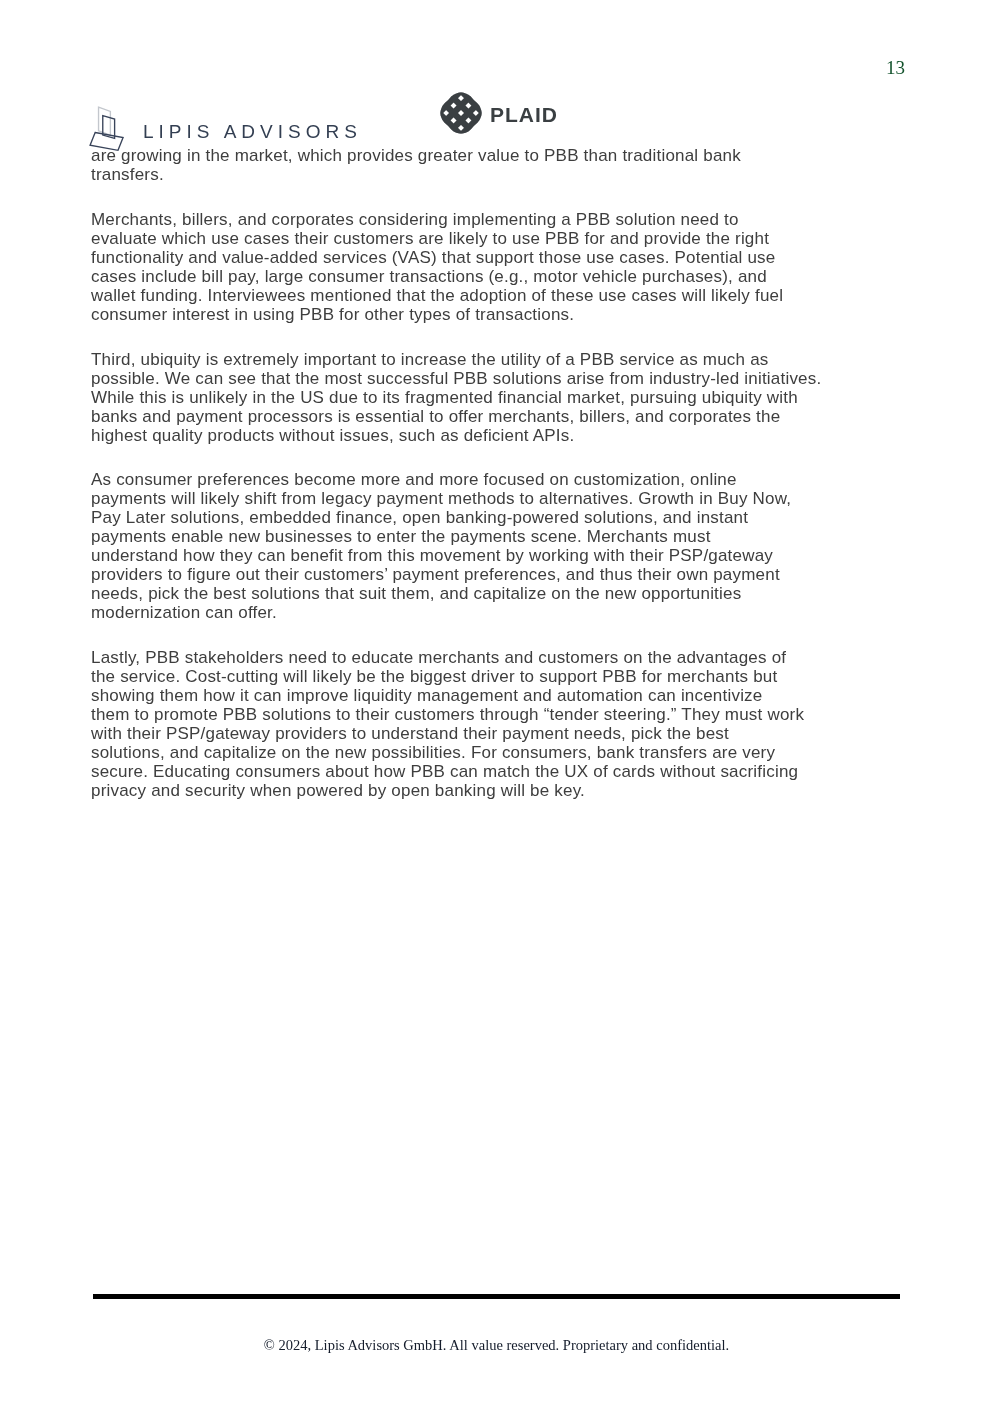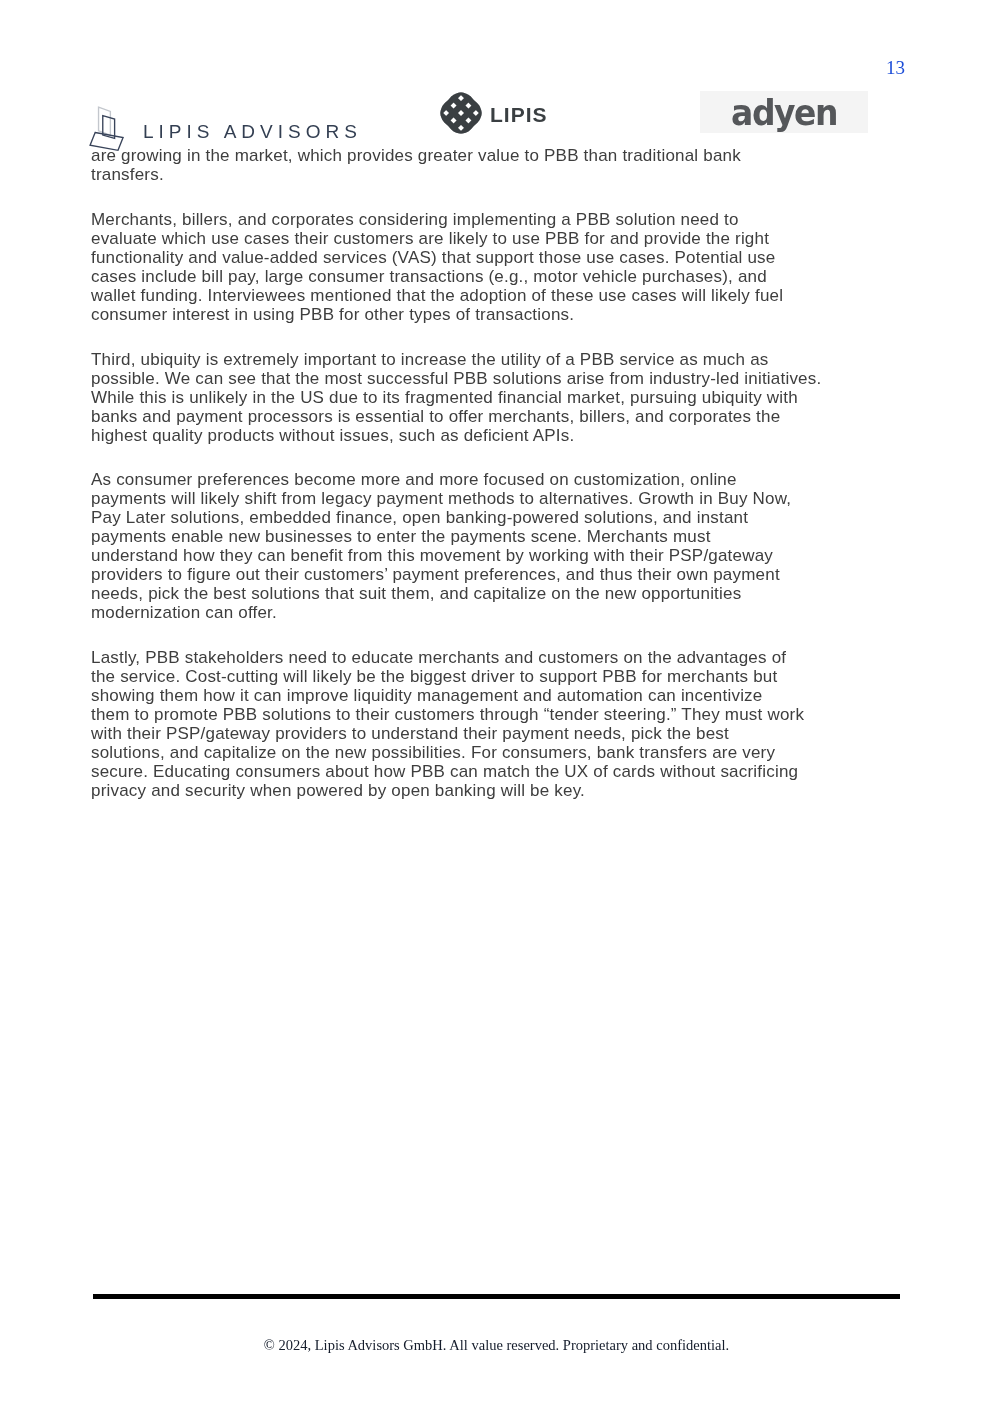--- a/index.html
+++ b/index.html
@@ -12,21 +12,21 @@
     overflow: hidden;
   }
 
   
   .page-number {
     position: absolute;
     top: 57px;
     right: 88px;
     font-family: "Liberation Serif", serif;
     font-size: 19px;
-    color: #1d4ed8;
+    color: #14532d;
   }
   .header {
     position: absolute;
     top: 85px;
     left: 0;
     width: 100%;
     height: 70px;
   }
   .logo-lipis {
     position: absolute;
@@ -148,26 +148,23 @@
             <rect x="14.4" y="-14" width="7.2" height="76"></rect>
             <rect x="26.4" y="-14" width="7.2" height="76"></rect>
             <rect x="38.4" y="-14" width="7.2" height="76"></rect>
             <rect x="-14" y="2.4" width="76" height="7.2"></rect>
             <rect x="-14" y="14.4" width="76" height="7.2"></rect>
             <rect x="-14" y="26.4" width="76" height="7.2"></rect>
             <rect x="-14" y="38.4" width="76" height="7.2"></rect>
           </g>
         </svg>
       </span>
-      <span class="wordmark">LIPIS</span>
+      <span class="wordmark">PLAID</span>
     </div>
 
-    <div class="logo-adyen">
-      <span class="wordmark">adyen</span>
-    </div>
 
   </div>
 
   <div class="body-text">
     <p>are growing in the market, which provides greater value to PBB than traditional bank
 transfers.</p>
     <p>Merchants, billers, and corporates considering implementing a PBB solution need to
 evaluate which use cases their customers are likely to use PBB for and provide the right
 functionality and value-added services (VAS) that support those use cases. Potential use
 cases include bill pay, large consumer transactions (e.g., motor vehicle purchases), and

